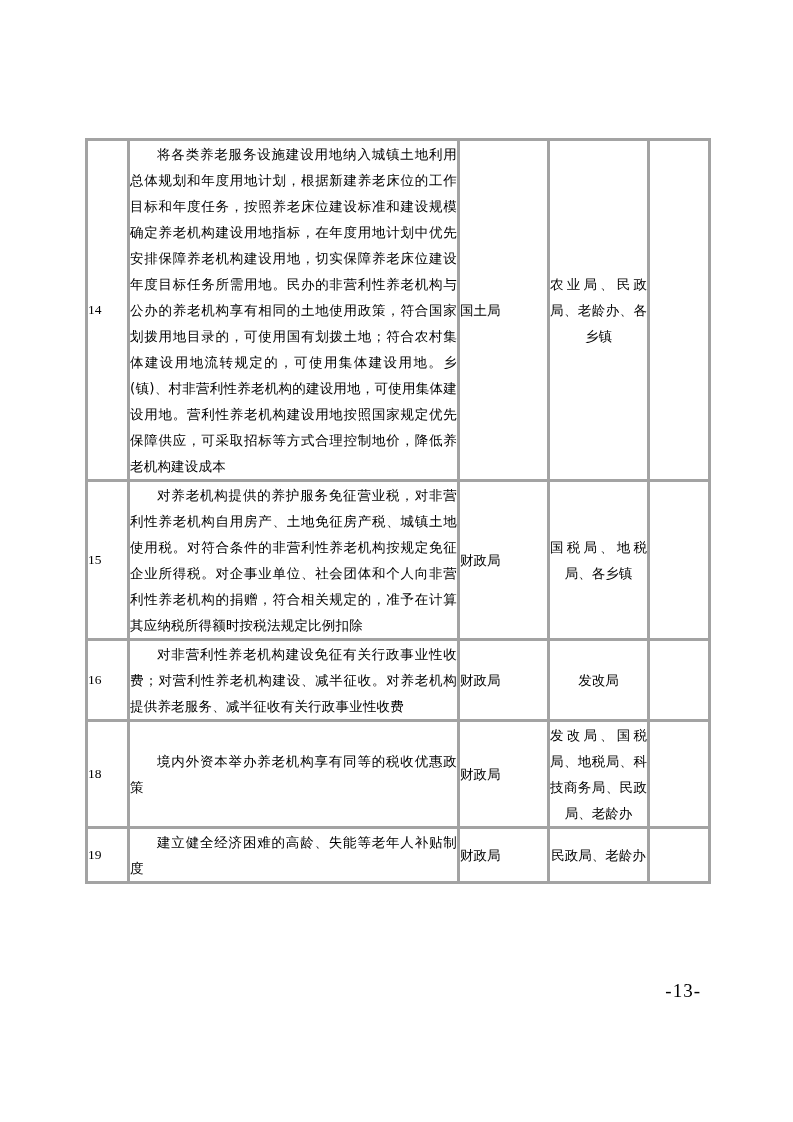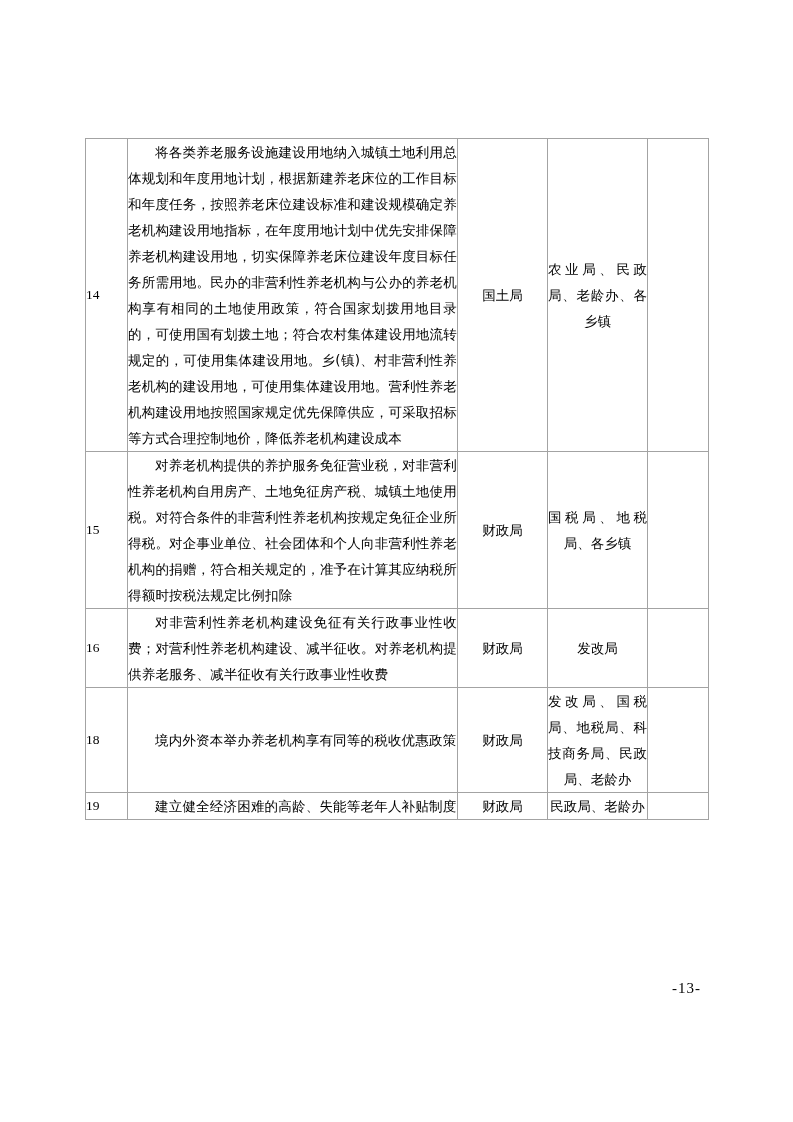--- a/index.html
+++ b/index.html
@@ -24,21 +24,21 @@
   }
   .doc-table {
     position: absolute;
     left: 85px;
     top: 138px;
     width: 623px;
     border-collapse: collapse;
     table-layout: fixed;
   }
   .doc-table td {
-    border: 1px solid #a3a3a3;
+    border: 3px solid #a3a3a3;
     padding: 0;
     vertical-align: middle;
     font-size: 13.5px;
     line-height: 26px;
     color: #000;
   }
   .col-no { width: 42px; }
   .col-task { width: 330px; }
   .col-lead { width: 90px; }
   .col-coop { width: 100px; }
@@ -52,40 +52,39 @@
     padding: 8px 10px 8px 10px;
     text-indent: 2em;
     text-align: justify;
     text-justify: inter-ideograph;
     letter-spacing: 0.2px;
   }
   .cell-task.single {
     text-indent: 2em;
   }
   .cell-lead {
-    text-align: center;
     padding: 6px 4px;
   }
   .cell-coop {
     text-align: center;
     padding: 6px 8px;
     line-height: 26px;
   }
   .cell-coop.justify {
     text-align: justify;
     text-justify: inter-ideograph;
     text-align-last: center;
   }
   .cell-extra { }
 
   .page-number {
     position: absolute;
     right: 92px;
     top: 980px;
-    font-size: 15px;
+    font-size: 19px;
     font-family: "Liberation Serif", "DejaVu Serif", serif;
     letter-spacing: 1px;
   }
 </style>
 </head>
 <body>
 
 <div class="page">
 
   <table class="doc-table">

